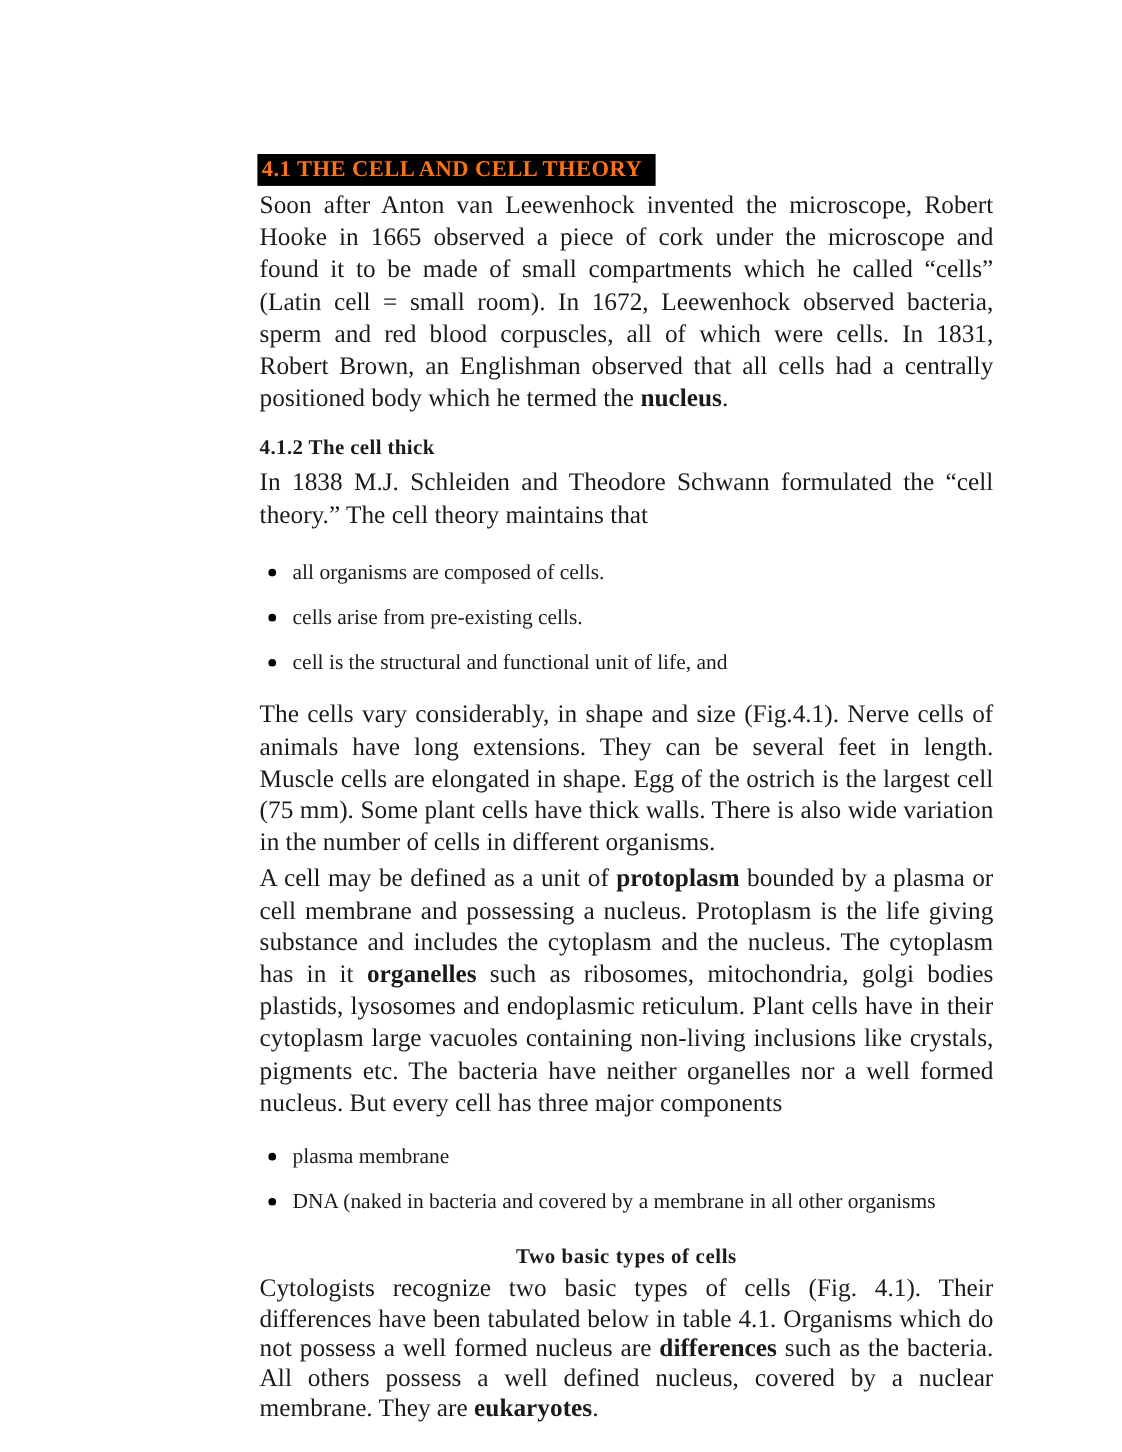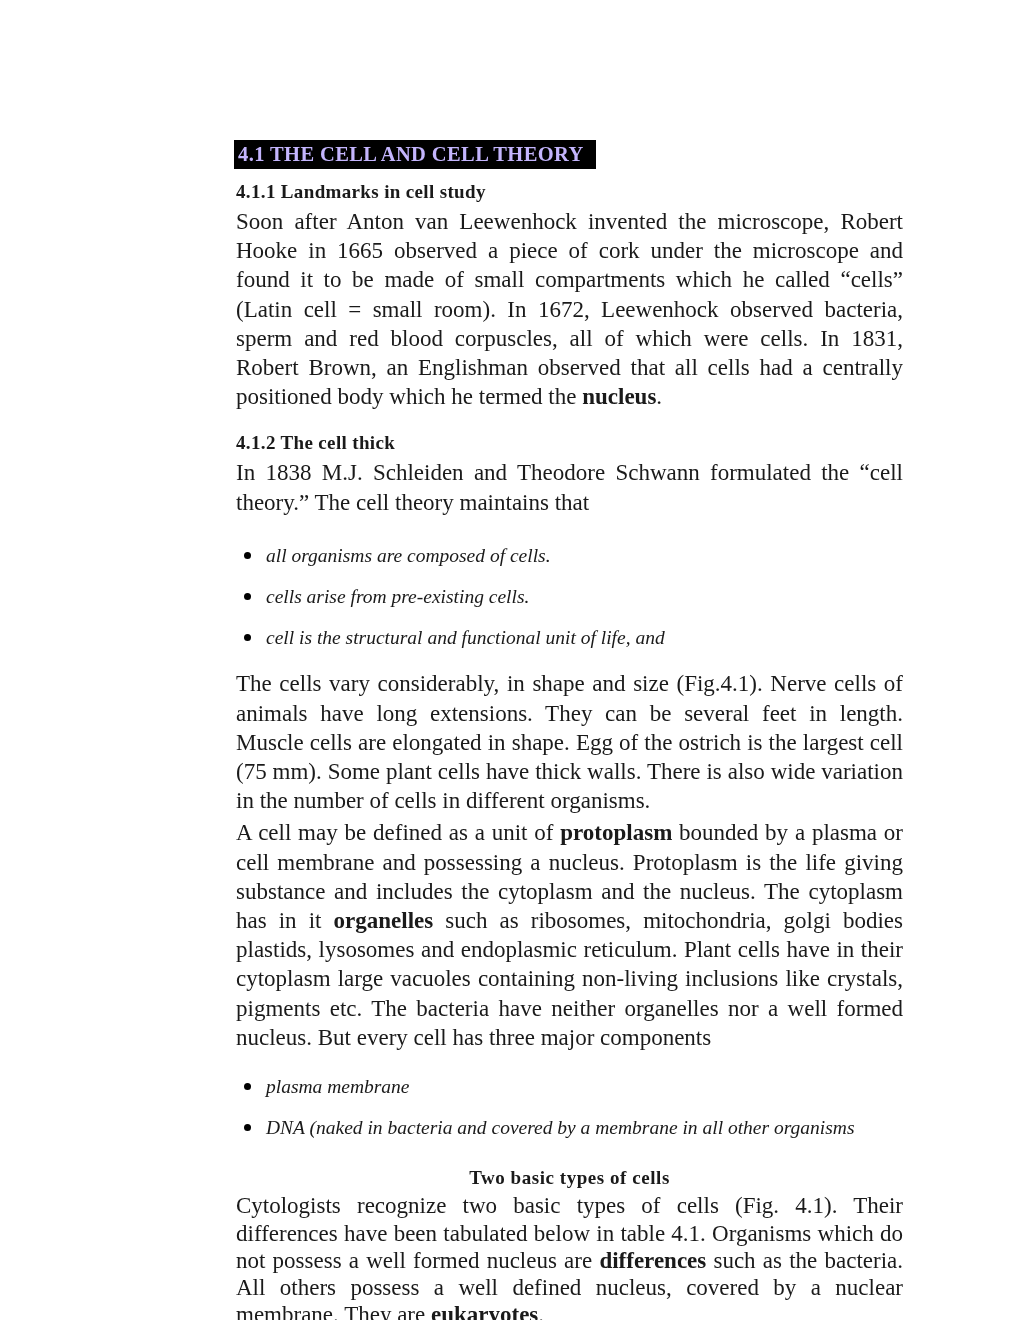--- a/index.html
+++ b/index.html
@@ -20,21 +20,21 @@
     position: absolute;
     left: 236px;
     top: 140px;
     width: 667px;
   }
 
   
   .banner {
     display: inline-block;
     background: #000000;
-    color: #c4b5fd;
+    color: #f97316;
     font-weight: bold;
     font-size: 20.5px;
     line-height: 26px;
     letter-spacing: 0.4px;
     padding: 1px 12px 2px 4px;
     margin-left: -2px;
     white-space: nowrap;
   }
 
   
@@ -84,35 +84,34 @@
 
   .bullets li .dot {
     position: absolute;
     left: 8px;
     top: 11px;
     width: 7px;
     height: 7px;
     border-radius: 50%;
     background: #000000;
   }
-  .bullets li .txt { display: block; font-style: italic; }
+  .bullets li .txt { display: block; }
   .bullets li.justified .txt {
     text-align: justify;
     text-justify: inter-word;
     padding-right: 0;
   }
 </style>
 </head>
 <body>
 
 <div class="page">
 
   <div class="banner">4.1  THE  CELL  AND  CELL  THEORY</div>
 
-  <h2 class="subhead subhead-1">4.1.1  Landmarks  in  cell  study</h2>
 
   <p class="body first"><span>Soon after Anton van Leewenhock invented the microscope, Robert Hooke in 1665 observed a piece of cork under the microscope and found it to be made of small compartments which he called “cells” (Latin cell = small room). In 1672, Leewenhock observed bacteria, sperm and red blood corpuscles, all of which were cells. In 1831, Robert Brown, an Englishman observed that all cells had a centrally positioned body which he termed the </span><b>nucleus</b><span>.</span></p>
 
   <h2 class="subhead subhead-2">4.1.2  The  cell  thick</h2>
 
   <p class="body first">In 1838 M.J. Schleiden and Theodore Schwann formulated the “cell theory.” The cell theory maintains that</p>
 
   <ul class="bullets first-list">
     <li>
       <span class="dot"></span>

